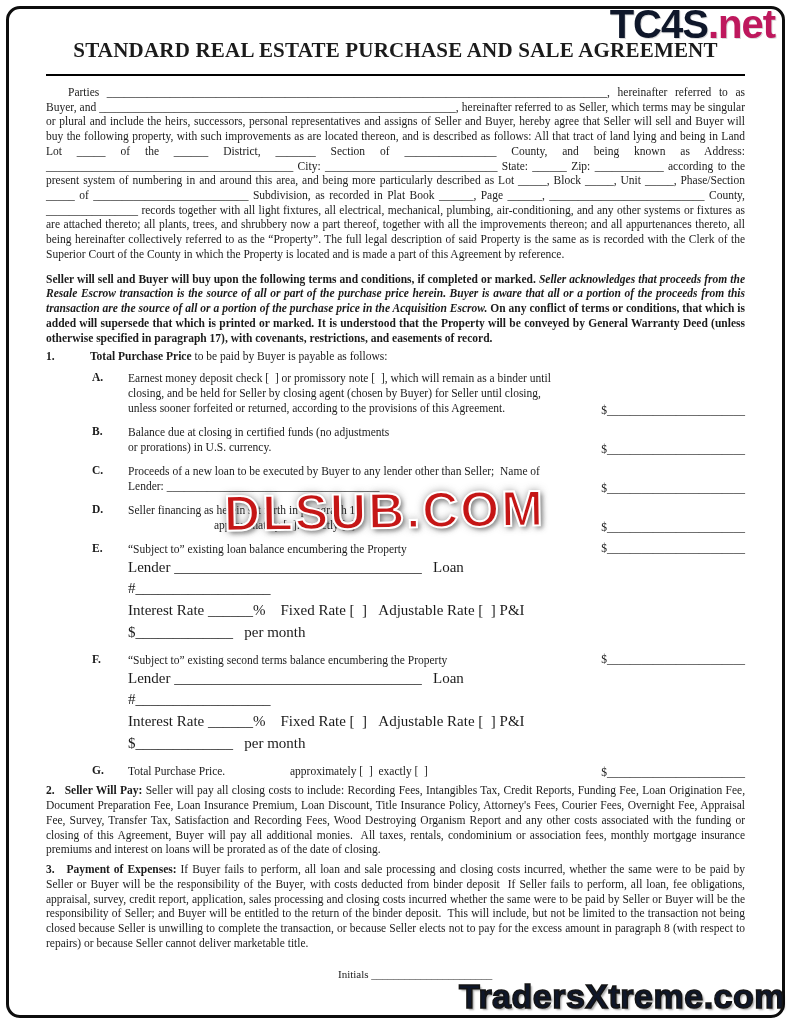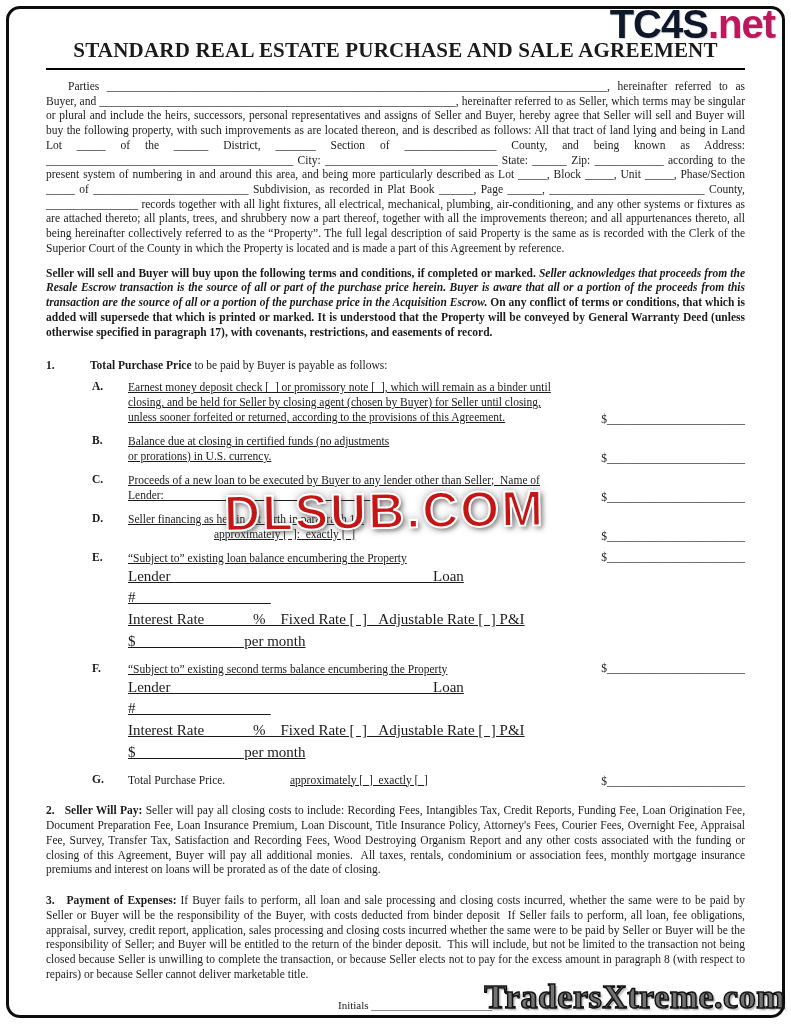--- a/index.html
+++ b/index.html
@@ -17,58 +17,58 @@
   .logo {
     position:absolute; top:2px; right:16px; z-index:3;
     font-family:"Liberation Sans", sans-serif; font-weight:bold; font-size:40px;
     letter-spacing:-1px; text-shadow:1px 1px 0 rgba(0,0,0,.15);
   }
   .logo .main   { color:#0f172a; }
   .logo .suffix { color:#be185d; }
 
   .title {
     margin-top:30px; text-align:center; font-weight:bold; font-size:21px;
-    letter-spacing:.2px; border-bottom:2px solid #000; padding-bottom:5px;
+    letter-spacing:.2px; border-bottom:2px solid #000; padding-bottom:11px;
   }
 
   .para { margin-top:9px; text-align:justify; line-height:1.28; }
   .intro { text-indent:22px; }
   .terms { margin-top:10px; font-weight:bold; }
   .terms i { font-style:italic; }
 
-  .sect1 { margin-top:20px; }
+  .sect1 { margin-top:5px; }
   .sect1 .num { display:inline-block; width:44px; font-weight:bold; }
   .sect1 b { font-weight:bold; }
 
   .items { }
   .item { display:flex; margin-top:9px; padding-left:46px; }
   .item .letter { width:36px; flex:none; font-weight:bold; }
-  .item .text { width:440px; flex:none; line-height:1.3;text-decoration:underline; }
+  .item .text { width:440px; flex:none; line-height:1.3; }
   .item .amount { margin-left:auto; white-space:nowrap; align-self:flex-end; }
   .item.amount-top .amount { align-self:flex-start; }
   .sub { font-size:15px; line-height:1.45; }
   .d2 { margin-left:86px; }
   .g1 { display:inline-block; width:162px; }
 
-  .sect { margin-top:16px; text-align:justify; line-height:1.28; }
+  .sect { margin-top:5px; text-align:justify; line-height:1.28; }
   .sect b { font-weight:bold; }
 
   .initials { margin-top:18px; margin-left:292px; font-size:11px; font-weight:normal; }
 
   .wm-center {
     position:absolute; left:224px; top:482px; z-index:2;
     font-family:"Liberation Sans", sans-serif; font-weight:900; font-size:50px;
     letter-spacing:2px; color:#c51616; -webkit-text-stroke:2px #ffffff;
     text-shadow:0 0 9px rgba(70,70,70,.65), 3px 3px 4px rgba(90,90,90,.55);
     transform:rotate(-1deg); white-space:nowrap;
   }
   .wm-footer {
     position:absolute; right:6px; bottom:8px; z-index:3;
-    font-family:Liberation Serif, serif; font-weight:900; font-size:34px;
-    letter-spacing:.5px; color:#737373; -webkit-text-stroke:1.5px #141414;
+    font-family:Liberation Sans, sans-serif; font-weight:900; font-size:34px;
+    letter-spacing:.5px; color:#0f172a; -webkit-text-stroke:1.5px #141414;
     text-shadow:2px 2px 2px rgba(0,0,0,.35); white-space:nowrap;
   }
 </style>
 </head>
 <body>
 
 <div class="page-border"></div>
 
 <div class="logo">
   <span class="main">TC4S</span><span class="suffix">.net</span>

